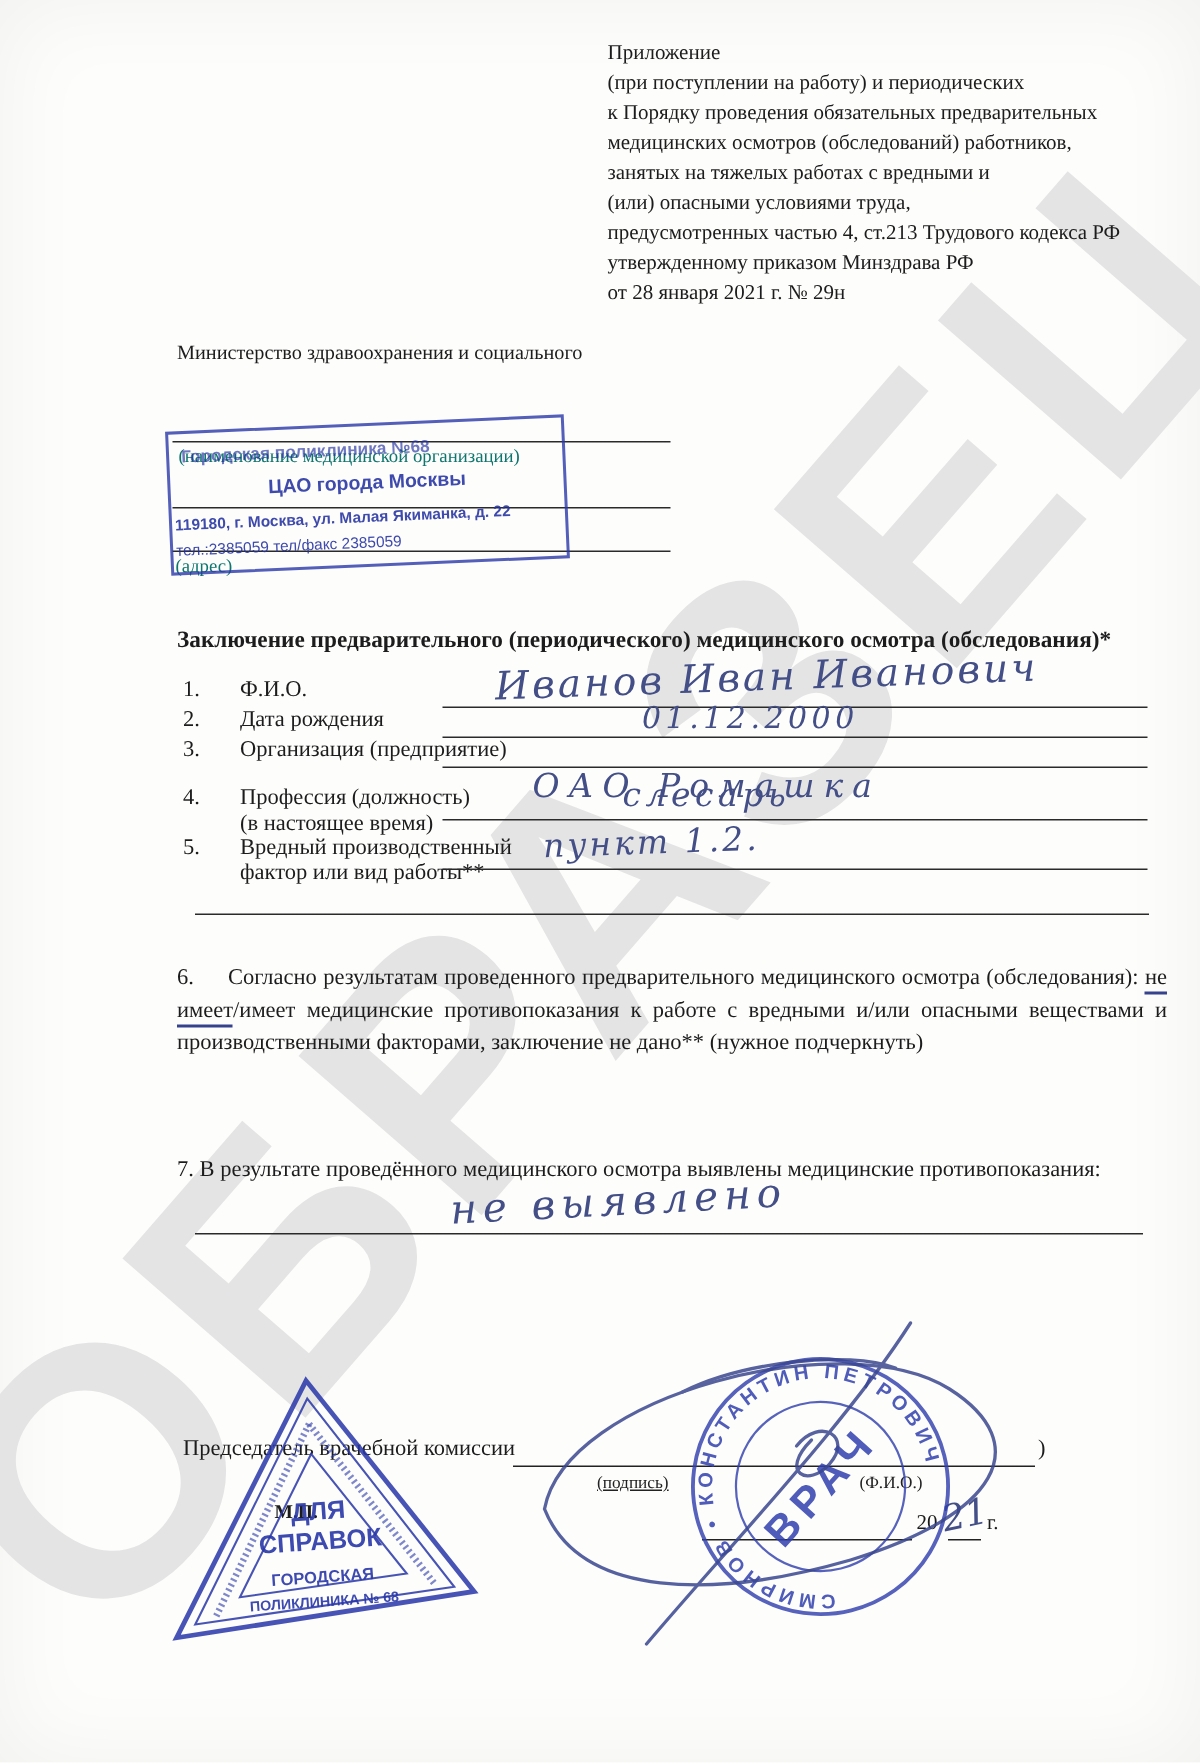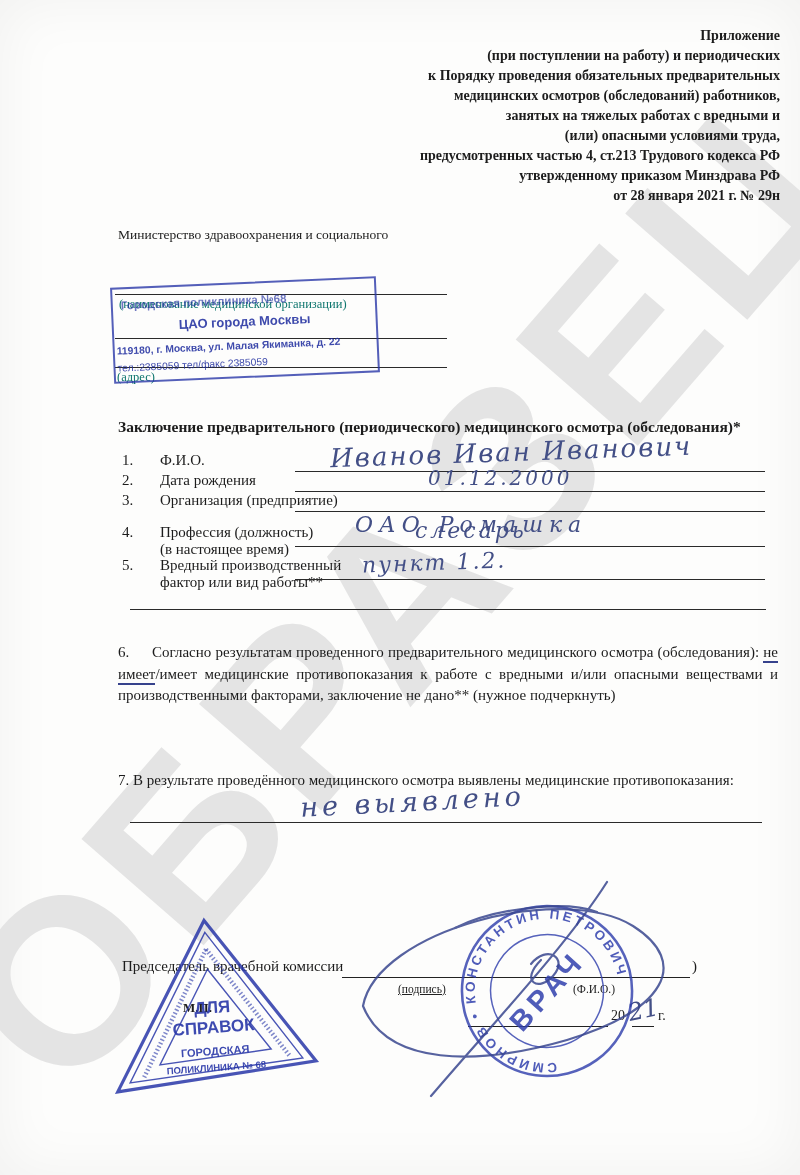--- a/index.html
+++ b/index.html
@@ -12,22 +12,22 @@
   
   .watermark{
     position:absolute;left:400px;top:595px;z-index:0;
     transform:translate(-50%,-50%) rotate(-49deg);
     font-family:"Liberation Sans",sans-serif;font-weight:700;
     font-size:235px;letter-spacing:10px;color:#e4e4e4;white-space:nowrap;
   }
   .z1{z-index:1;}
   .z2{z-index:2;}
   
-  .hdr{left:405px;top:26px;width:375px;text-align:right;
-       font-weight:bold;font-size:14px;line-height:20px;}
+  .hdr{left:405px;top:26px;width:375px;text-align:left;
+       font-weight:normal;font-size:14px;line-height:20px;}
   .ministry{left:118px;top:226px;font-size:13.5px;line-height:17px;}
   
   .orgblock{left:115px;top:270px;width:340px;height:115px;}
   .rule{position:absolute;border-bottom:1.4px solid #2a2a2a;height:0;}
   .caption{position:absolute;font-size:12.5px;color:#0f766e;}
   .stamp-rect{
     position:absolute;left:-3px;top:12px;width:262px;height:92px;
     border:2.5px solid rgba(41,55,168,0.8);transform:rotate(-2.5deg);
     font-family:"Liberation Sans",sans-serif;color:rgba(35,49,160,0.88);
   }

